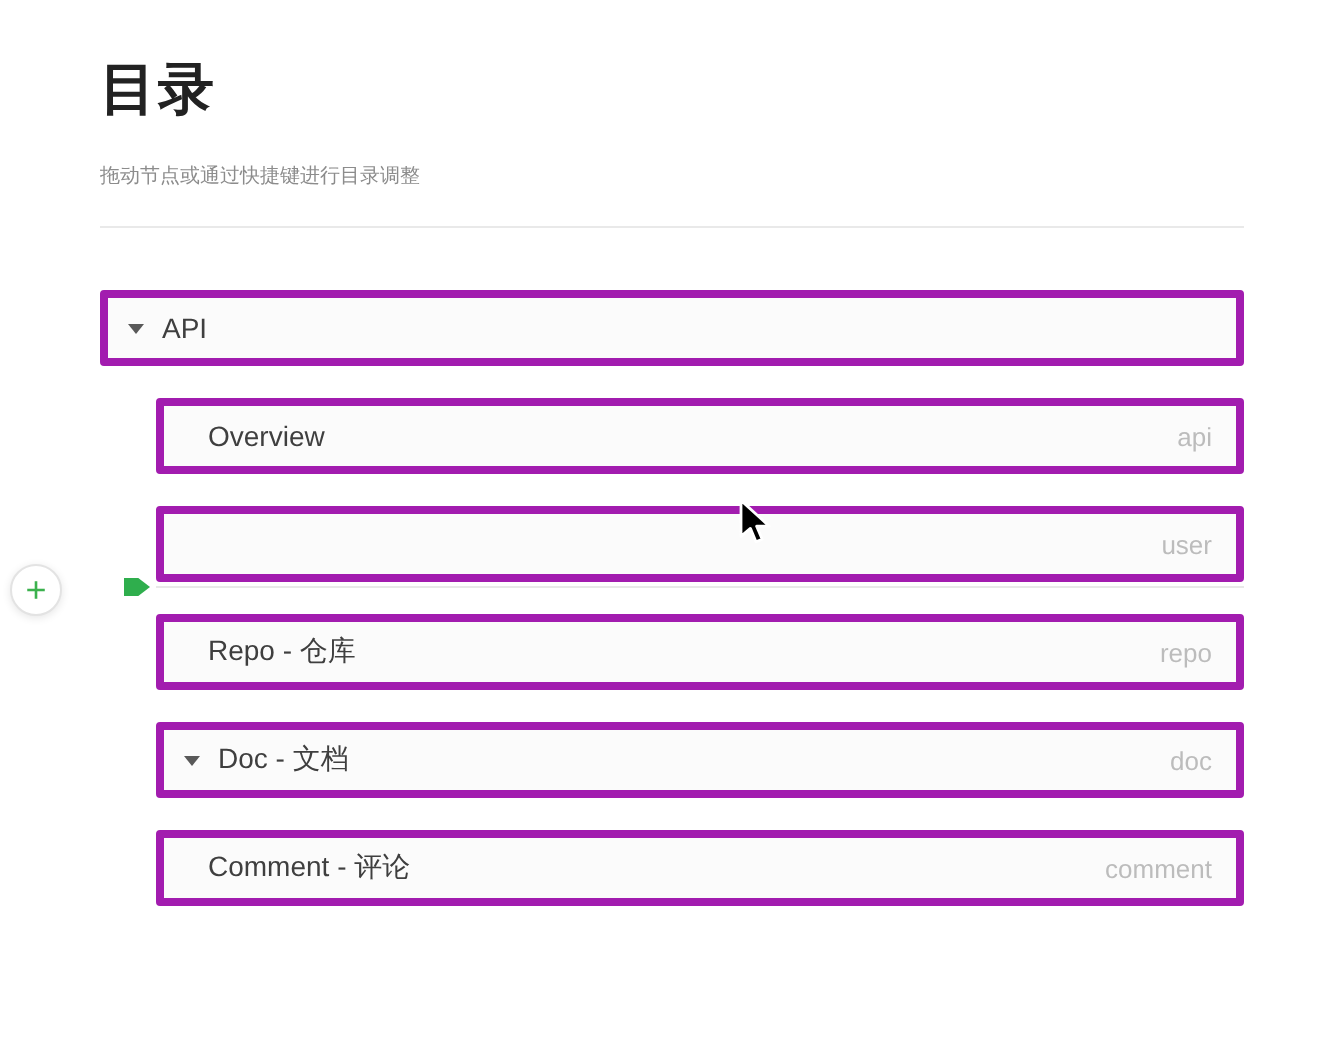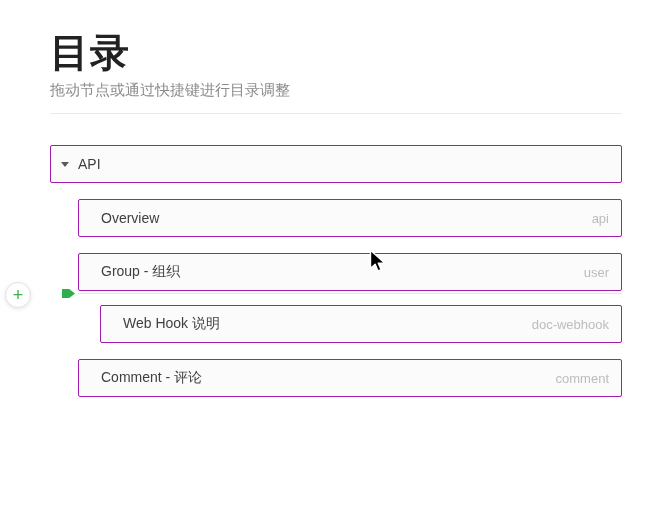--- a/index.html
+++ b/index.html
@@ -7,51 +7,51 @@
   body {
     position: relative;
     background: #ffffff;
     overflow: hidden;
     font-family: "Liberation Sans", "DejaVu Sans", sans-serif;
     -webkit-font-smoothing: antialiased;
   }
   .page-title {
     position: absolute;
     left: 50px; top: 26px;
-    font-size: 39px;
+    font-size: 28px;
     font-weight: 700;
     color: #222222;
     letter-spacing: 1px;
     font-family: Liberation Mono, monospace;
   }
   .page-subtitle {
     position: absolute;
     left: 50px; top: 81px;
-    font-size: 15px;
+    font-size: 10px;
     color: #8c8c8c;
   }
   .divider {
     position: absolute;
     left: 50px; top: 113px;
     width: 572px; height: 1px;
     background: #e9e9e9;
   }
   .toc-list {
     position: absolute;
     left: 50px; top: 145px;
     width: 572px;
   }
   .row {
     display: flex;
     align-items: center;
     height: 38px;
     margin-bottom: 14px;
     padding: 0 12px 0 22px;
     background: #fbfbfb;
-    border: 1px solid #a21caf;
+    border: 4px solid #a21caf;
     border-radius: 2px;
     cursor: default;
   }
   .row.has-caret { padding-left: 10px; }
   .row.level-1 { margin-left: 28px; margin-top: 16px; }
   .row.level-2 { margin-left: 50px; }
   .caret {
     width: 0; height: 0;
     border-left: 4px solid transparent;
     border-right: 4px solid transparent;
@@ -129,27 +129,31 @@
     <span class="label">API</span>
 
   </div>
     <div class="row level-1">
 
     <span class="label">Overview</span>
     <span class="slug">api</span>
   </div>
     <div class="row level-1">
 
-    <span class="label">Group - 组织</span>
     <span class="slug">user</span>
   </div>
-    <div class="row level-2">
+    <div class="row level-1">
 
-    <span class="label">Web Hook 说明</span>
-    <span class="slug">doc-webhook</span>
+    <span class="label">Repo - 仓库</span>
+    <span class="slug">repo</span>
+  </div>
+    <div class="row level-1 has-caret">
+    <span class="caret"></span>
+    <span class="label">Doc - 文档</span>
+    <span class="slug">doc</span>
   </div>
     <div class="row level-1">
 
     <span class="label">Comment - 评论</span>
     <span class="slug">comment</span>
   </div>
   </div>
 
 <svg class="mouse-cursor" width="18" height="25" viewBox="0 0 18 25">
   <path d="M1.5 1.2 L1.5 19.2 L6.2 15.2 L9.0 21.9 L12.1 20.6 L9.3 14.1 L15.6 14.1 Z" fill="#000000" stroke="#ffffff" stroke-width="1.4" stroke-linejoin="round"></path>

